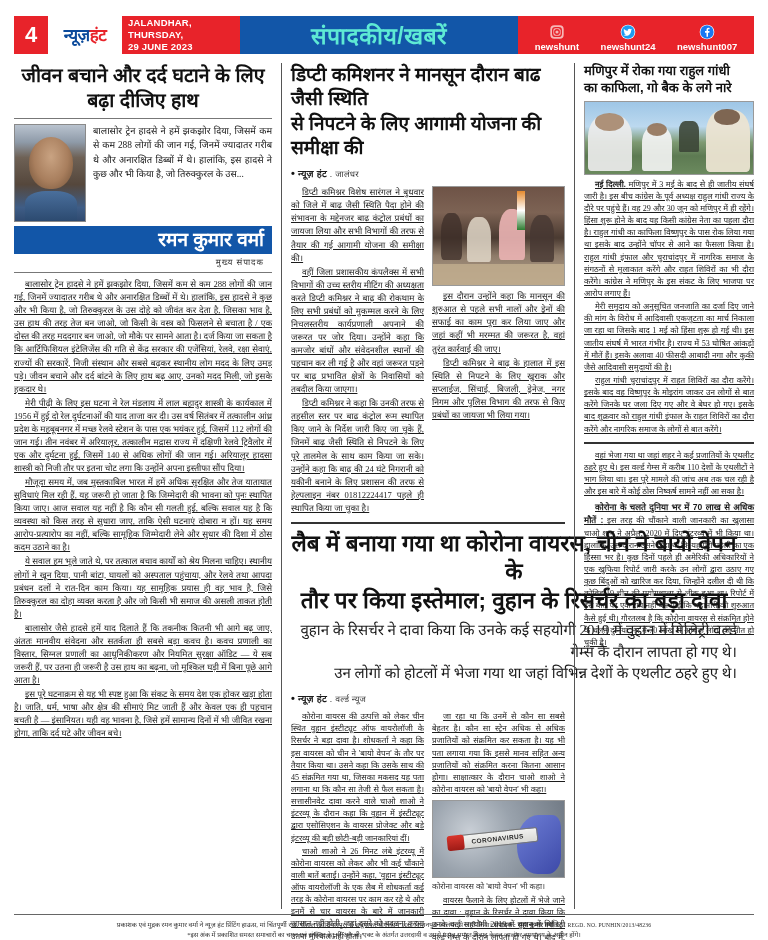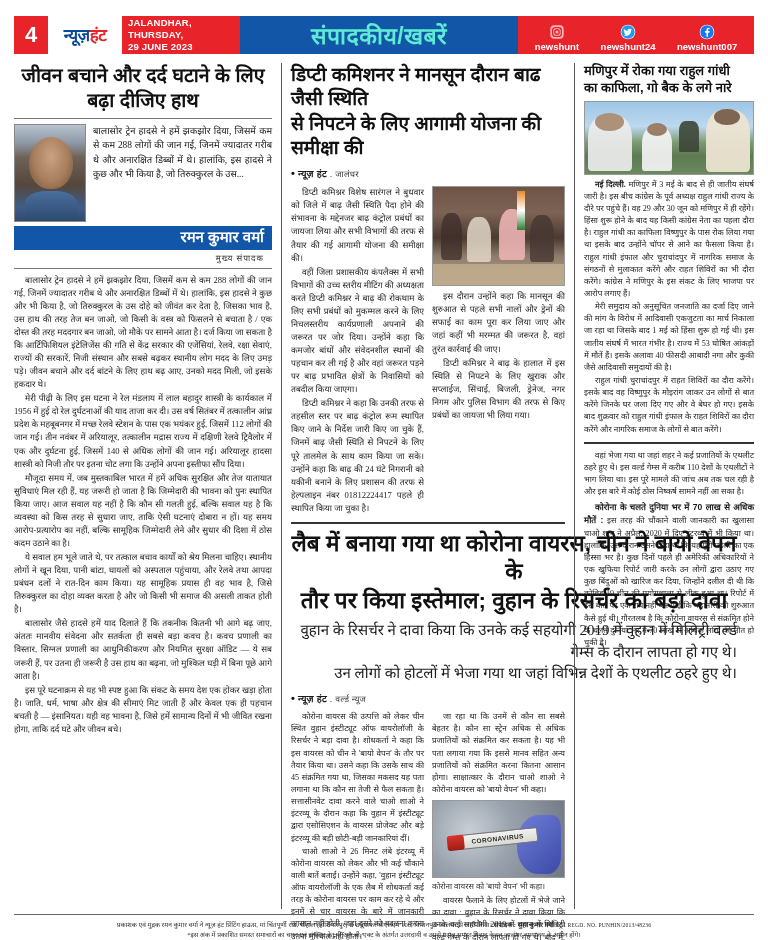--- a/index.html
+++ b/index.html
@@ -150,20 +150,21 @@
   }
   .byline .dot { color: #111; font-size: 11px; }
   .byline .place { font-weight: normal; font-size: 8.5px; color: #333; }
 
   .bodytext {
     font-size: 8.6px;
     line-height: 1.52;
     text-align: justify;
     color: #1c1c1c;
     hyphens: auto;
+    text-decoration: underline;
   }
   .bodytext p { margin-bottom: 1px; text-indent: 11px; }
   .bodytext p:first-child { text-indent: 11px; }
 
   .bodytext-sm { font-size: 8.1px; line-height: 1.5; }
 
   .lede {
     font-size: 15px;
     line-height: 1.45;
     text-align: right;
@@ -208,21 +209,21 @@
     text-align: justify;
     color: #141414;
   }
   .ed-namebar {
     background: #1256a8;
     color: #fff;
     text-align: right;
     padding: 3px 8px 4px 8px;
     font-family: "Liberation Sans", sans-serif;
     font-weight: bold;
-    font-size: 15px;
+    font-size: 19px;
     margin-top: 4px;
     line-height: 1.12;
   }
   .ed-role {
     text-align: right;
     font-size: 8.4px;
     color: #333;
     padding-right: 8px;
     margin-top: 2px;
     letter-spacing: 1px;

